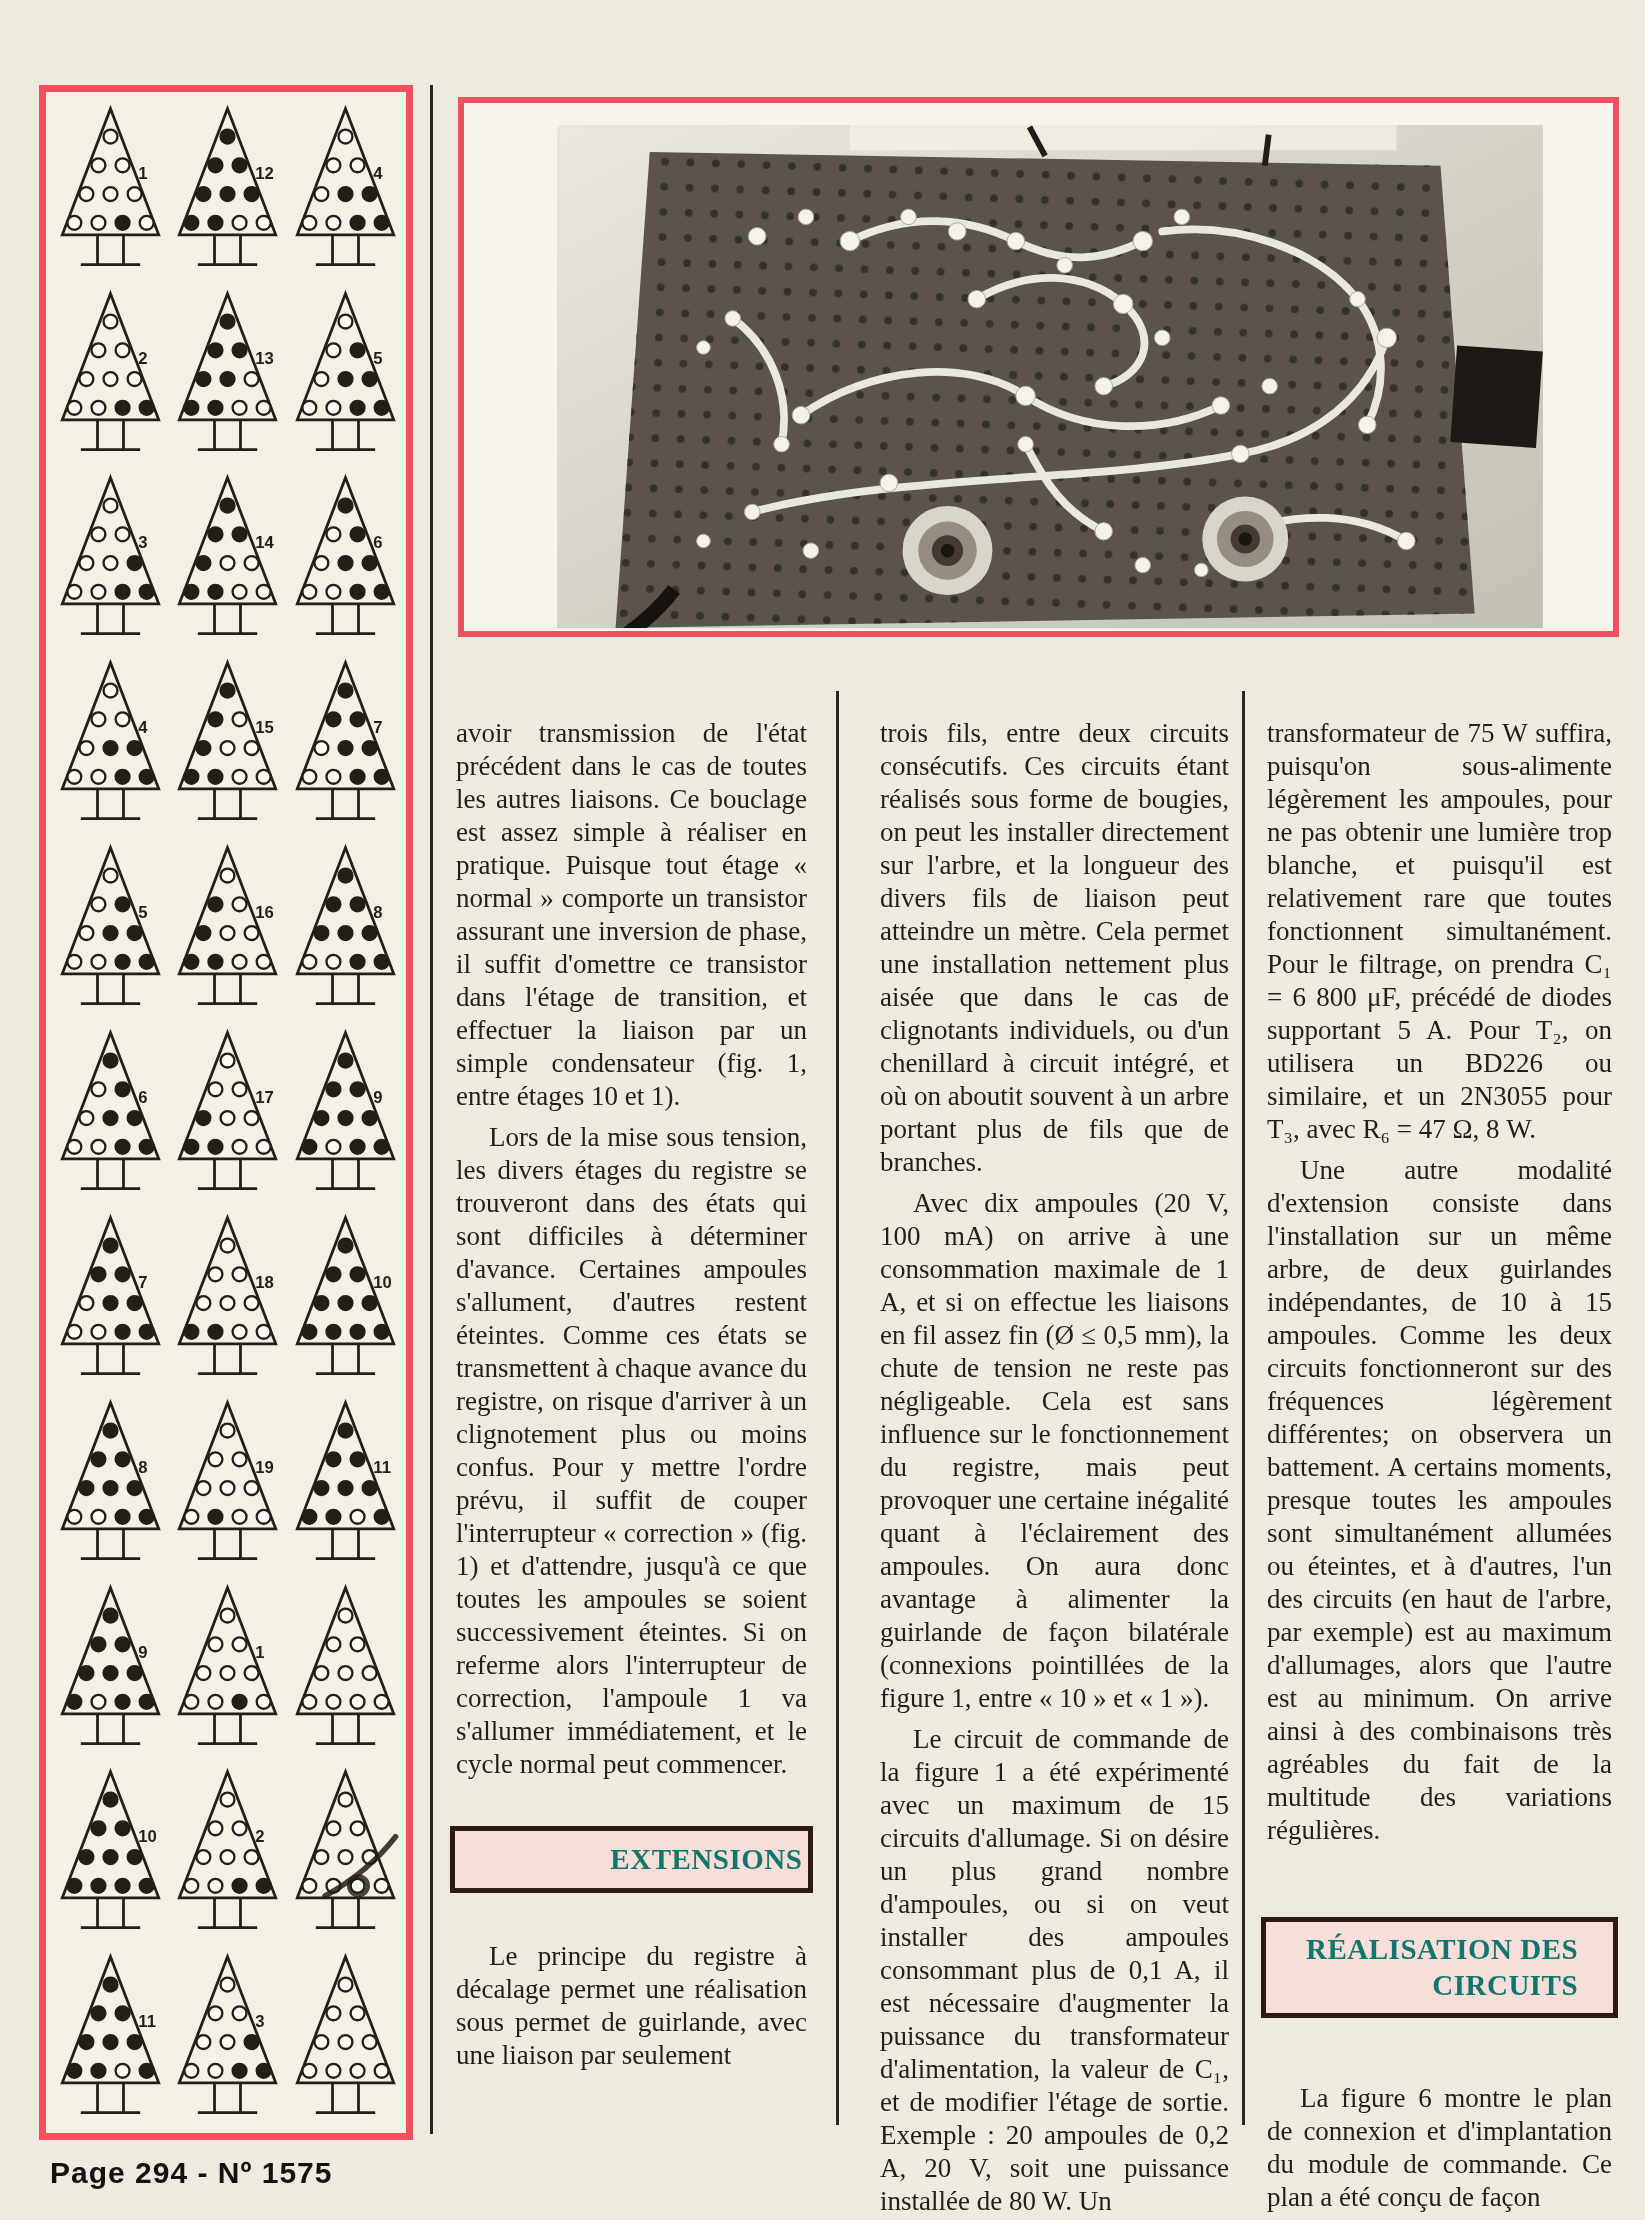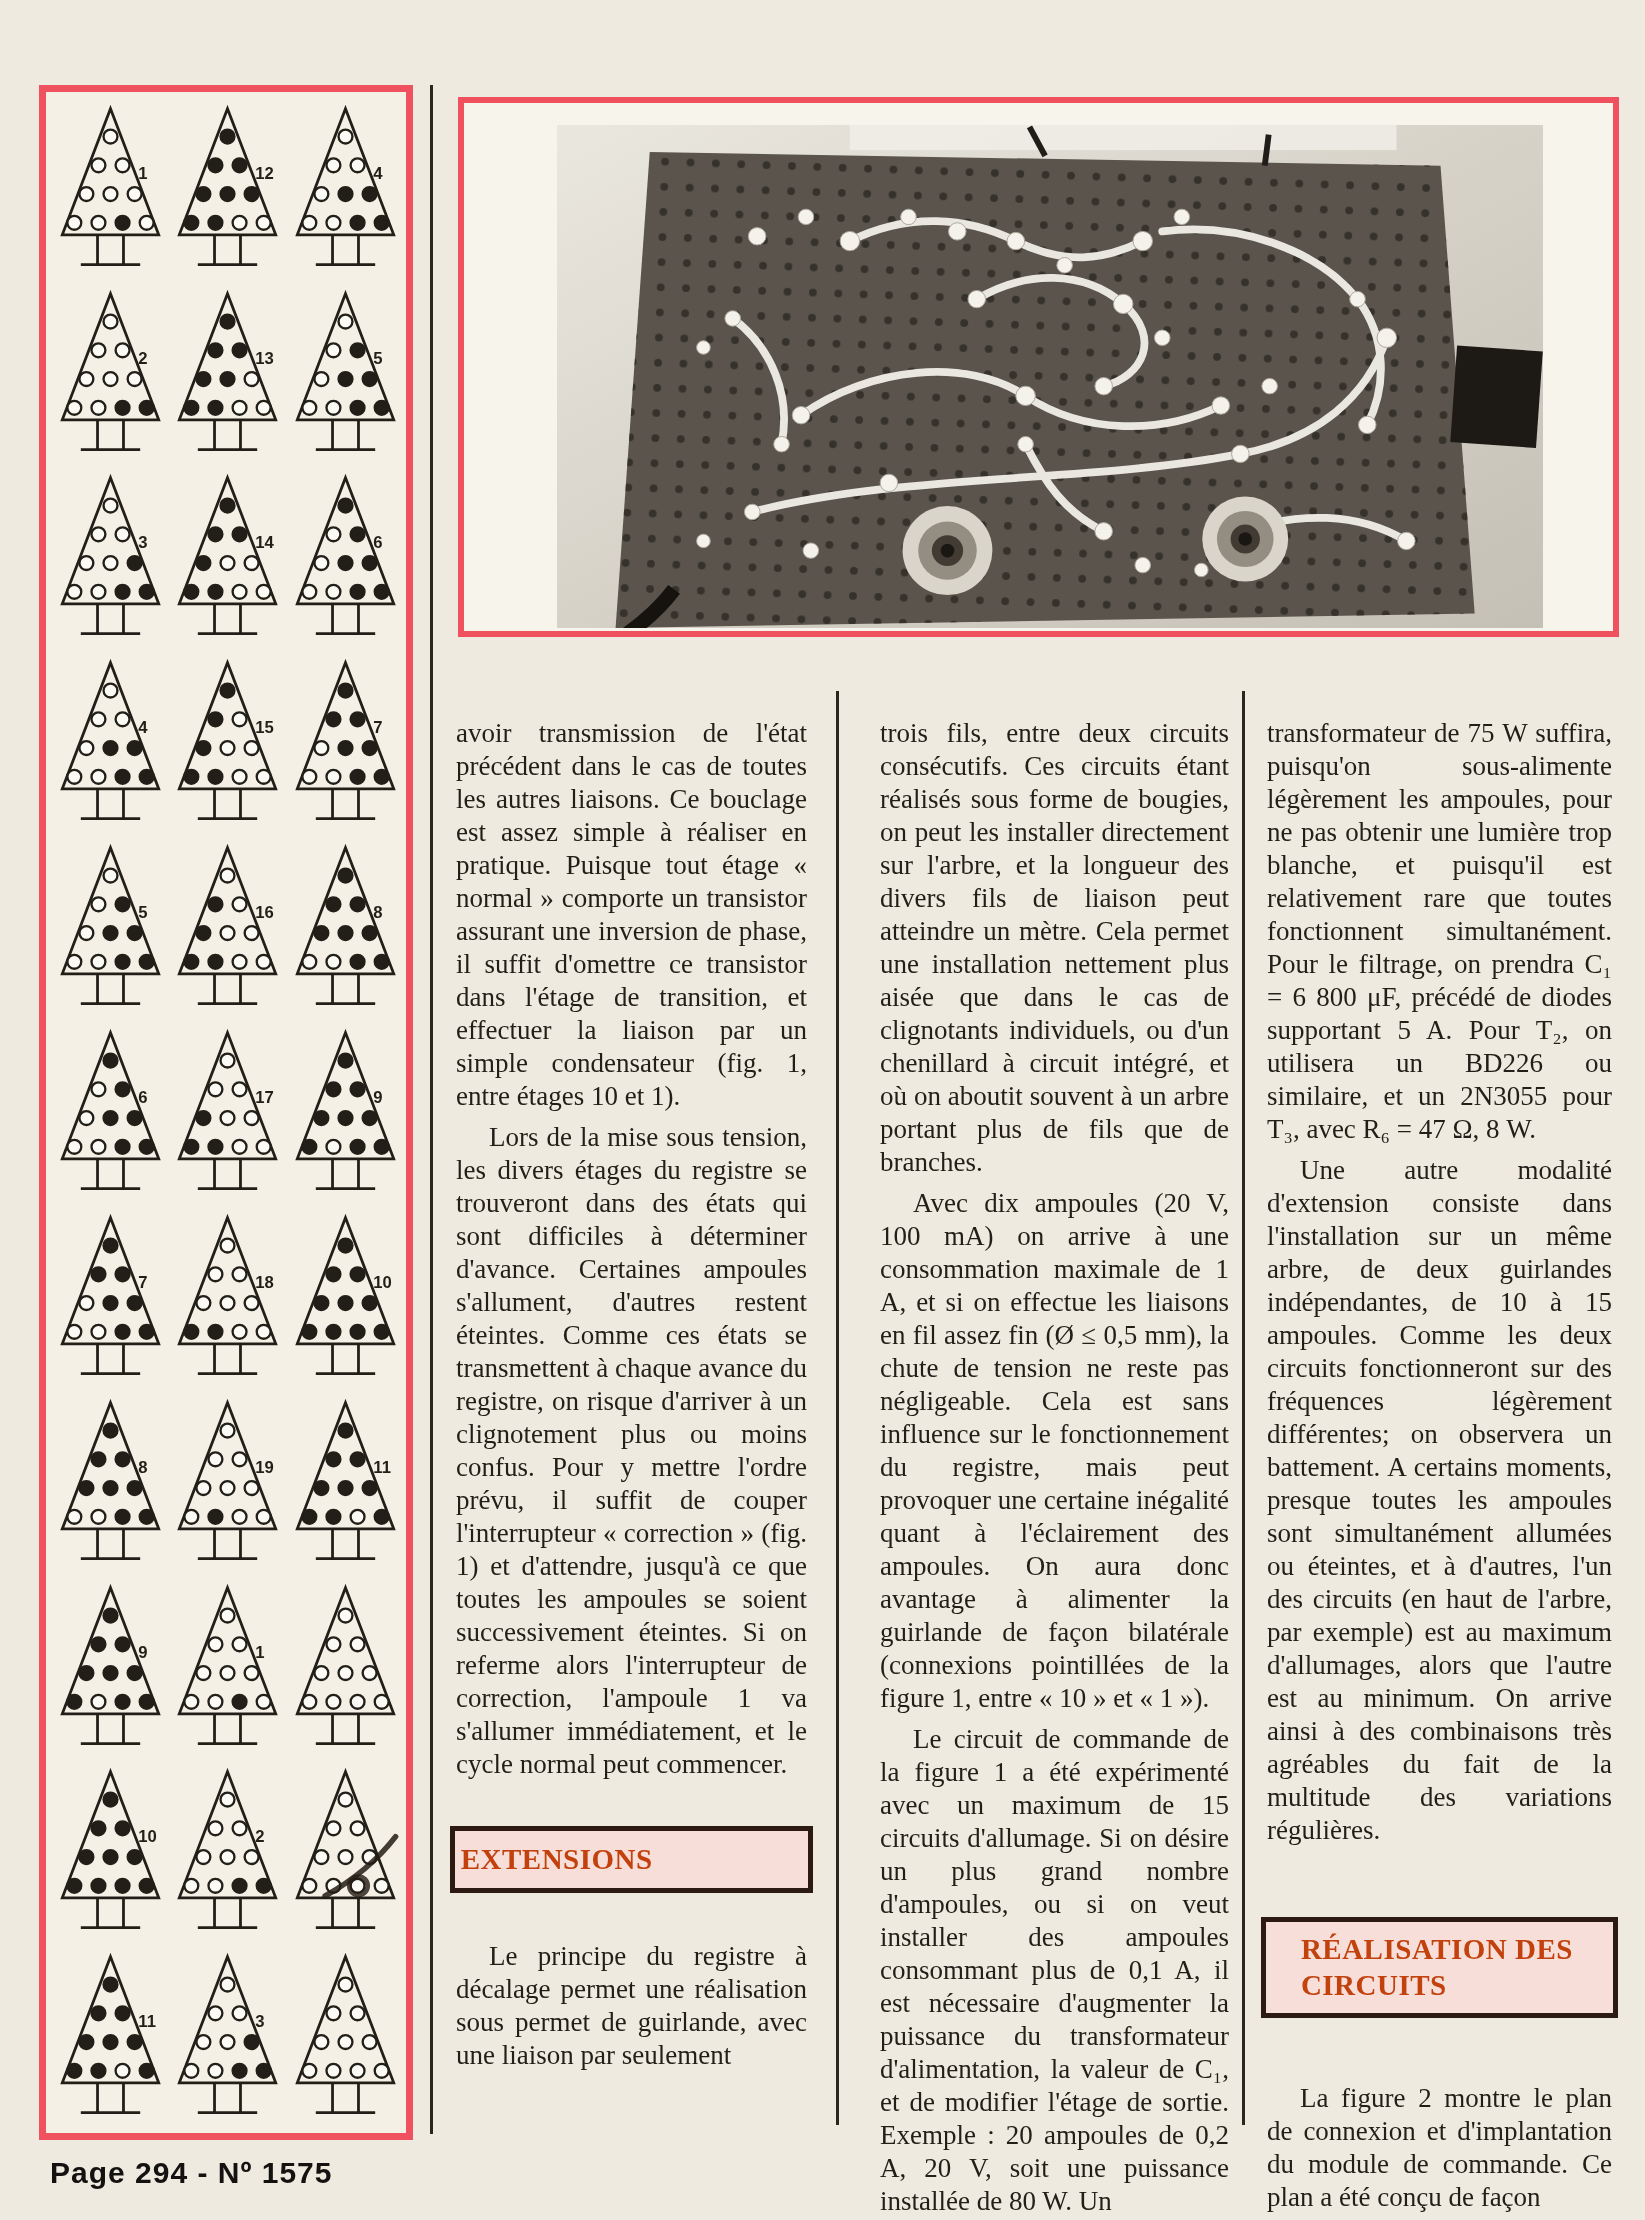--- a/index.html
+++ b/index.html
@@ -34,22 +34,22 @@
 
   
   .col{position:absolute;top:691px;width:367px;font-size:27px;line-height:33px;
        text-align:justify;padding-top:17.5px;}
   .col1{left:448px;}
   .col2{left:872px;width:365px;}
   .col3{left:1259px;width:361px;}
   .col p{margin:8px;}
   .indent{text-indent:33px;}
 
-  .hbox{margin:45px 1.9px 47px;border:5.8px solid #2d1a12;background:#f7ded9;color:#c2410c;
-        font-weight:bold;text-align:left;font-size:29px;line-height:36px;
+  .hbox{margin:45px 1.9px 47px;border:5.8px solid #2d1a12;background:#f7ded9;color:#0f766e;
+        font-weight:bold;text-align:right;font-size:29px;line-height:36px;
         padding:10.7px 5.8px;letter-spacing:0.5px;text-indent:0;}
   .col3 .hbox{margin-top:70px;margin-bottom:64px;padding:9.7px 35px;}
 
   .footer{position:absolute;left:50px;top:2156px;font-family:"Liberation Sans", sans-serif;
           font-weight:bold;font-size:30px;color:#141210;letter-spacing:1px;}
 </style>
 </head>
 <body>
 
 <div class="page">
@@ -656,18 +656,18 @@
     <p class="indent">Avec dix ampoules (20 V, 100 mA) on arrive à une consommation maximale de 1 A, et si on effectue les liaisons en fil assez fin (Ø ≤ 0,5 mm), la chute de tension ne reste pas négligeable. Cela est sans influence sur le fonctionnement du registre, mais peut provoquer une certaine inégalité quant à l'éclairement des ampoules. On aura donc avantage à alimenter la guirlande de façon bilatérale (connexions pointillées de la figure 1, entre « 10 » et « 1 »).</p>
     <p class="indent">Le circuit de commande de la figure 1 a été expérimenté avec un maximum de 15 circuits d'allumage. Si on désire un plus grand nombre d'ampoules, ou si on veut installer des ampoules consommant plus de 0,1 A, il est nécessaire d'augmenter la puissance du transformateur d'alimentation, la valeur de C₁, et de modifier l'étage de sortie. Exemple : 20 ampoules de 0,2 A, 20 V, soit une puissance installée de 80 W. Un</p>
   </div>
 
   <div class="col col3">
     <p>transformateur de 75 W suffira, puisqu'on sous-alimente légèrement les ampoules, pour ne pas obtenir une lumière trop blanche, et puisqu'il est relativement rare que toutes fonctionnent simultanément. Pour le filtrage, on prendra C₁ = 6 800 μF, précédé de diodes supportant 5 A. Pour T₂, on utilisera un BD226 ou similaire, et un 2N3055 pour T₃, avec R₆ = 47 Ω, 8 W.</p>
     <p class="indent">Une autre modalité d'extension consiste dans l'installation sur un même arbre, de deux guirlandes indépendantes, de 10 à 15 ampoules. Comme les deux circuits fonctionneront sur des fréquences légèrement différentes; on observera un battement. A certains moments, presque toutes les ampoules sont simultanément allumées ou éteintes, et à d'autres, l'un des circuits (en haut de l'arbre, par exemple) est au maximum d'allumages, alors que l'autre est au minimum. On arrive ainsi à des combinaisons très agréables du fait de la multitude des variations régulières.</p>
     <div class="hbox">
       <span>RÉALISATION DES CIRCUITS</span>
     </div>
-    <p class="indent">La figure 2 montre le plan de connexion et d'implantation du module de commande. Ce plan a été conçu de façon</p>
+    <p class="indent">La figure 6 montre le plan de connexion et d'implantation du module de commande. Ce plan a été conçu de façon</p>
   </div>
 
   <div class="footer">Page 294 - Nº 1575</div>
 </div>
 
 
 </body></html>

